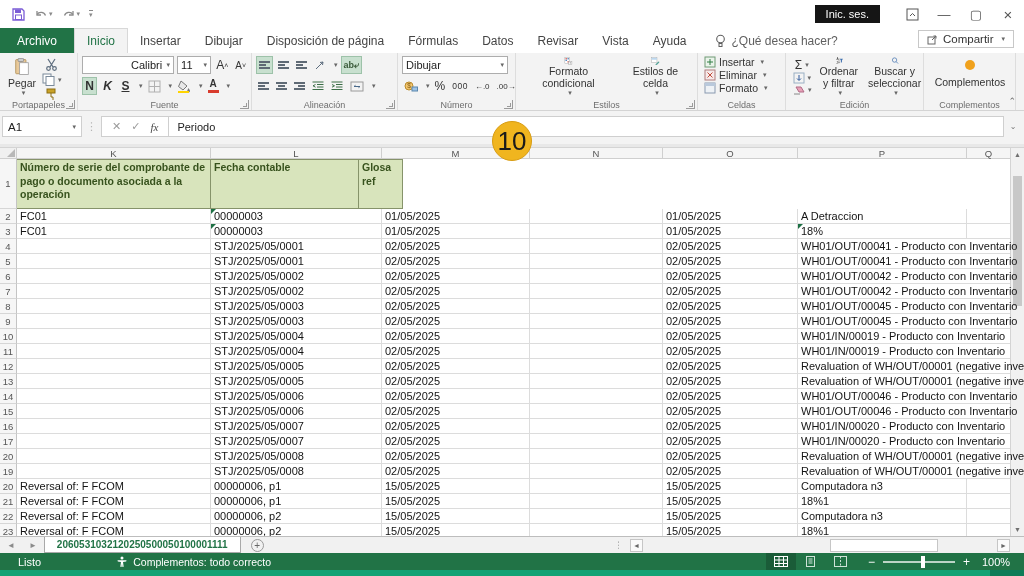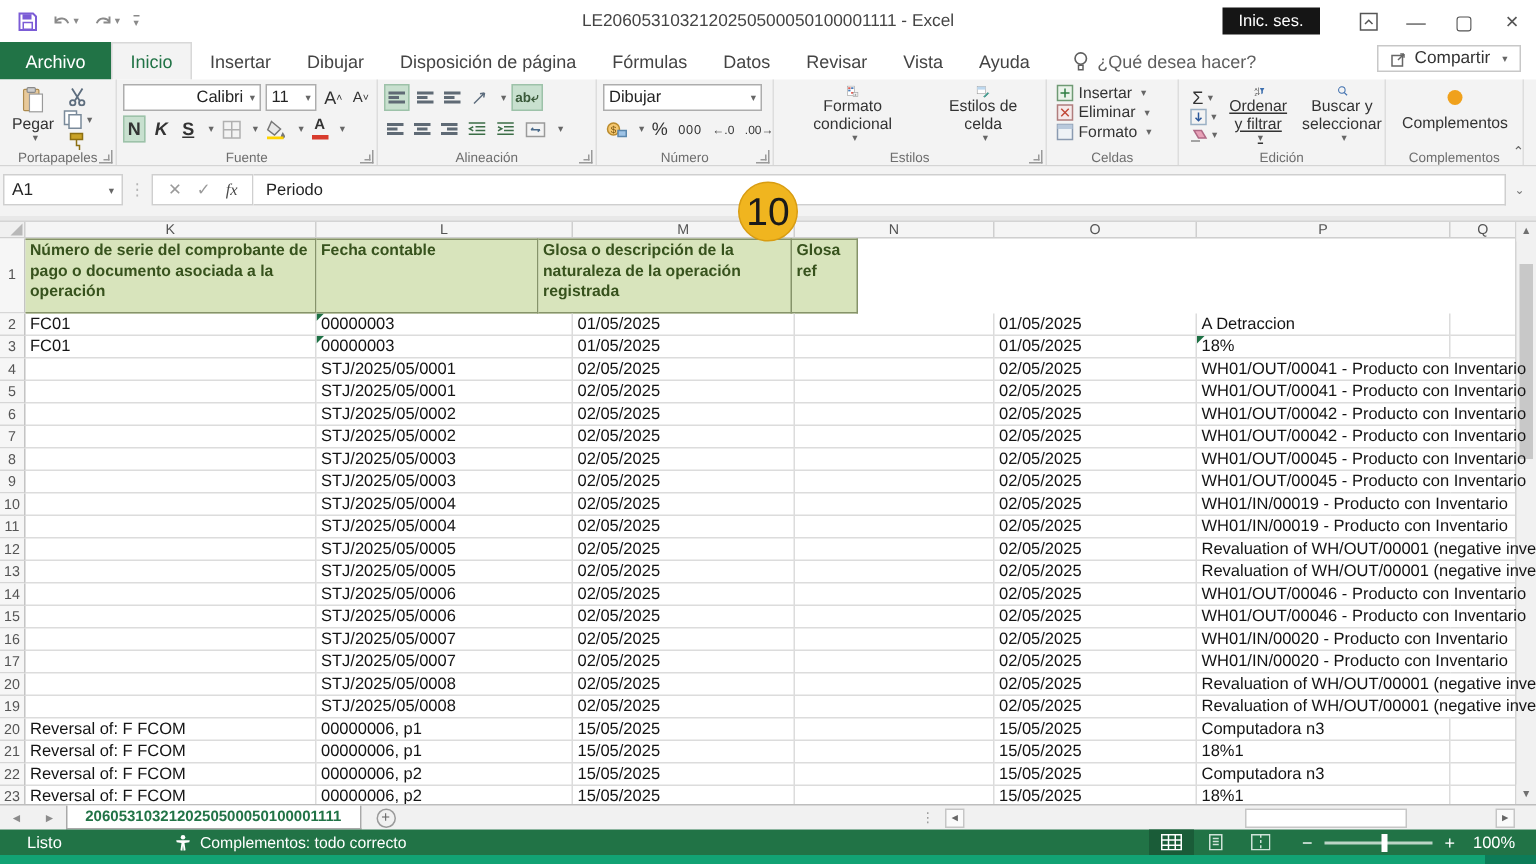--- a/index.html
+++ b/index.html
@@ -123,21 +123,20 @@
           <svg width="14" height="12" viewBox="0 0 14 12">
             <path d="M11 3 L11 7 L7 7" fill="none" stroke="#8a8a8a" stroke-width="1.3"></path>
             <path d="M11 6.5 C9 3.5 4 3.5 2.5 7.5" fill="none" stroke="#8a8a8a" stroke-width="1.3"></path>
           </svg>
           <span class="mini-arrow">▾</span>
         </span>
       <span class="ic" style="border-top:1px solid #8a8a8a;">
           <span class="mini-arrow">▾</span>
         </span>
     </div>
-    <div class="win-title">LE2060531032120250500050100001111 - Excel</div>
     <div class="tb-right">
       <div class="signin">Inic. ses.</div>
       <div class="winbtn">
         <svg width="13" height="13" viewBox="0 0 13 13">
             <rect x="1" y="1" width="11" height="11" fill="none" stroke="#555"></rect>
             <path d="M4 8 L6.5 5.5 L9 8" fill="none" stroke="#555"></path>
           </svg>
       </div>
       <div class="winbtn">—</div>
       <div class="winbtn">▢</div>
@@ -443,21 +442,21 @@
             <span class="carr">▾</span>
           </span>
         <span class="sbtn">
             <svg width="13" height="11" viewBox="0 0 13 11">
               <path d="M4 2 L9 2 L12 7 L7 7 Z" fill="#e8a2b8" stroke="#b06a86"></path>
               <path d="M2 9 H8" stroke="#888"></path>
             </svg>
             <span class="carr">▾</span>
           </span>
       </div>
-      <div class="bigbtn" style="width:56px;text-decoration:underline;">
+      <div class="bigbtn" style="width:56px;">
         <svg width="20" height="18" viewBox="0 0 20 18">
             <text x="4" y="8" font-size="7" fill="#333">A</text>
             <text x="4" y="16" font-size="7" fill="#333">Z</text>
             <path d="M10 3 L10 14 M10 14 L8.3 11.8 M10 14 L11.7 11.8" stroke="#555" fill="none"></path>
             <path d="M12 4 L19 4 L16.7 8 L16.7 12 L14.3 13.5 L14.3 8 Z" fill="#3e6fae"></path>
           </svg>
         <span>Ordenar y filtrar</span>
           <span class="carr">▾</span>
       </div>
       <div class="bigbtn" style="width:62px;">
@@ -511,21 +510,20 @@
         <div class="colL" style="width: 148px; flex: 0 0 auto;">M</div>
         <div class="colL" style="width: 133px; flex: 0 0 auto;">N</div>
         <div class="colL" style="width: 135px; flex: 0 0 auto;">O</div>
         <div class="colL" style="width: 169px; flex: 0 0 auto;">P</div>
         <div class="colL" style="width: 44px; flex: 0 0 auto;">Q</div>
       </div>
     <div class="hrow">
       <div class="rn">1</div>
     <div class="hcell" style="width: 194px;">Número de serie del comprobante de pago o documento asociada a la operación</div>
         <div class="hcell" style="width: 148px;">Fecha contable</div>
-        <div class="hcell" style="width: 169px;">Glosa o descripción de la naturaleza de la operación registrada</div>
         <div class="hcell" style="width: 44px;">Glosa ref</div>
       </div>
     <div>
         <div class="drow">
           <div class="rn">2</div>
           <div class="cell" style="width: 194px;">
             <span style="white-space: nowrap;">FC01</span>
           </div>
           <div class="cell flag" style="width: 171px;">
             <span style="white-space: nowrap;">00000003</span>

